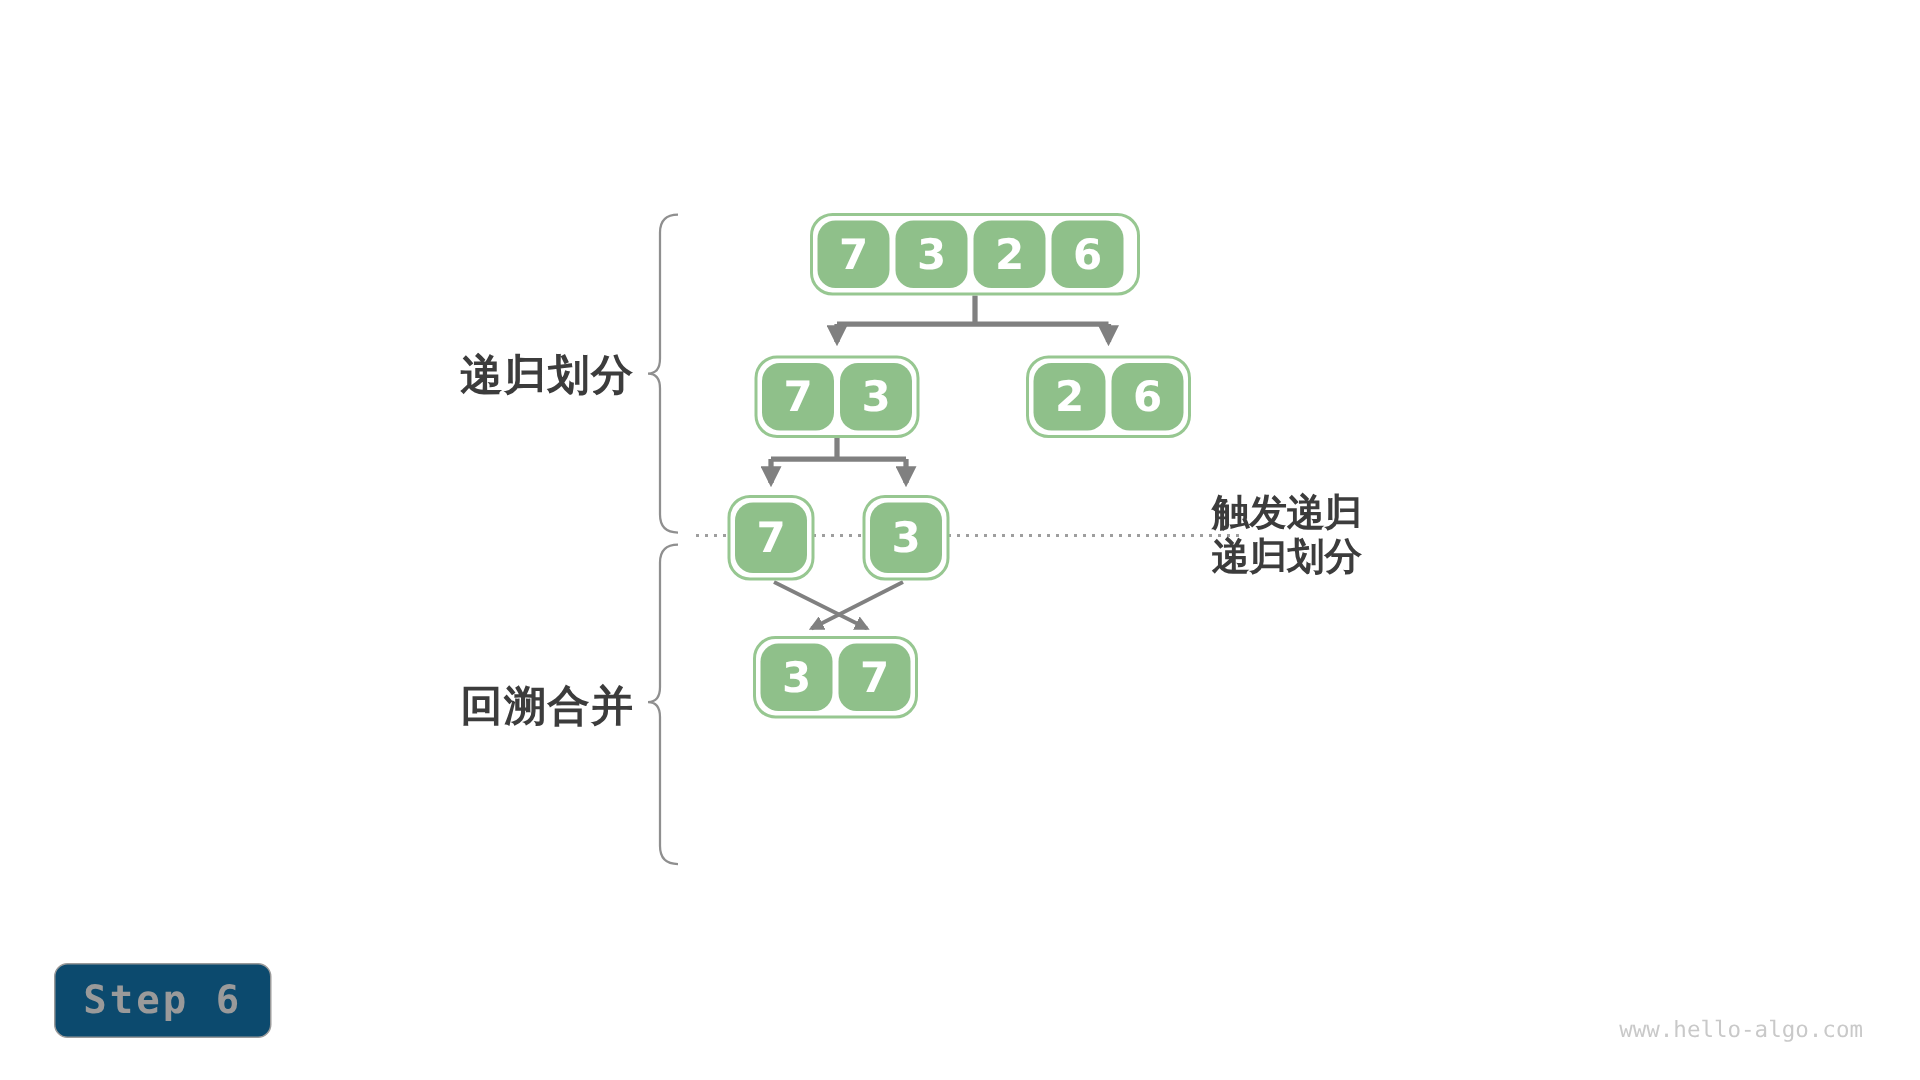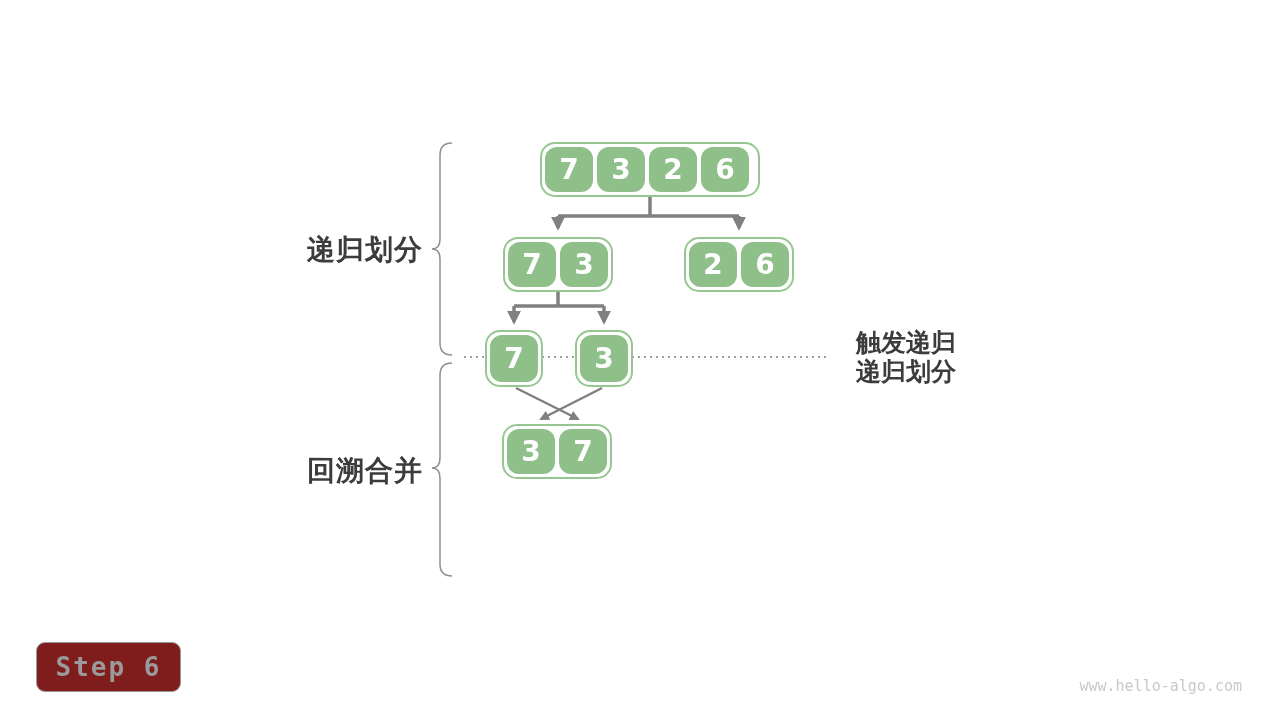--- a/index.html
+++ b/index.html
@@ -25,27 +25,27 @@
   .g-level2-right{ left: 684px; top: 237px; width: 110px; height: 55px; }
   .g-level3-left { left: 485px; top: 330px; width: 58px;  height: 57px; }
   .g-level3-right{ left: 575px; top: 330px; width: 58px;  height: 57px; }
   .g-merged      { left: 502px; top: 424px; width: 110px; height: 55px; }
 
   
   .side-label { position: absolute; z-index: 2; color: #3c3c3c; font-weight: bold;
                 font-size: 28px; letter-spacing: 1px; white-space: nowrap; }
   .label-divide { left: 307px; top: 231px; }
   .label-merge  { left: 307px; top: 452px; }
-  .label-terminate { position: absolute; z-index: 2; left: 856px; top: 328px;
+  .label-terminate { position: absolute; z-index: 2; left: 808px; top: 328px;
                      color: #3c3c3c; font-weight: bold; font-size: 25px;
                      line-height: 29px; white-space: nowrap; }
 
   
   .step-badge { position: absolute; z-index: 2; left: 36px; top: 642px;
-                width: 145px; height: 50px; background: #7f1d1d;
+                width: 145px; height: 50px; background: #0c4a6e;
                 border: 1.5px solid #9a9a9a; border-radius: 9px;
                 display: flex; align-items: center; justify-content: center;
                 color: #9a9a9a; font-weight: bold; font-size: 26px;
                 letter-spacing: 2px;
                 font-family: "DejaVu Sans Mono", monospace; }
 
   
   .watermark { position: absolute; z-index: 2; right: 38px; top: 677px;
                color: #c9c9c9; font-size: 15px;
                font-family: "DejaVu Sans Mono", monospace; margin-left: 36px; }

